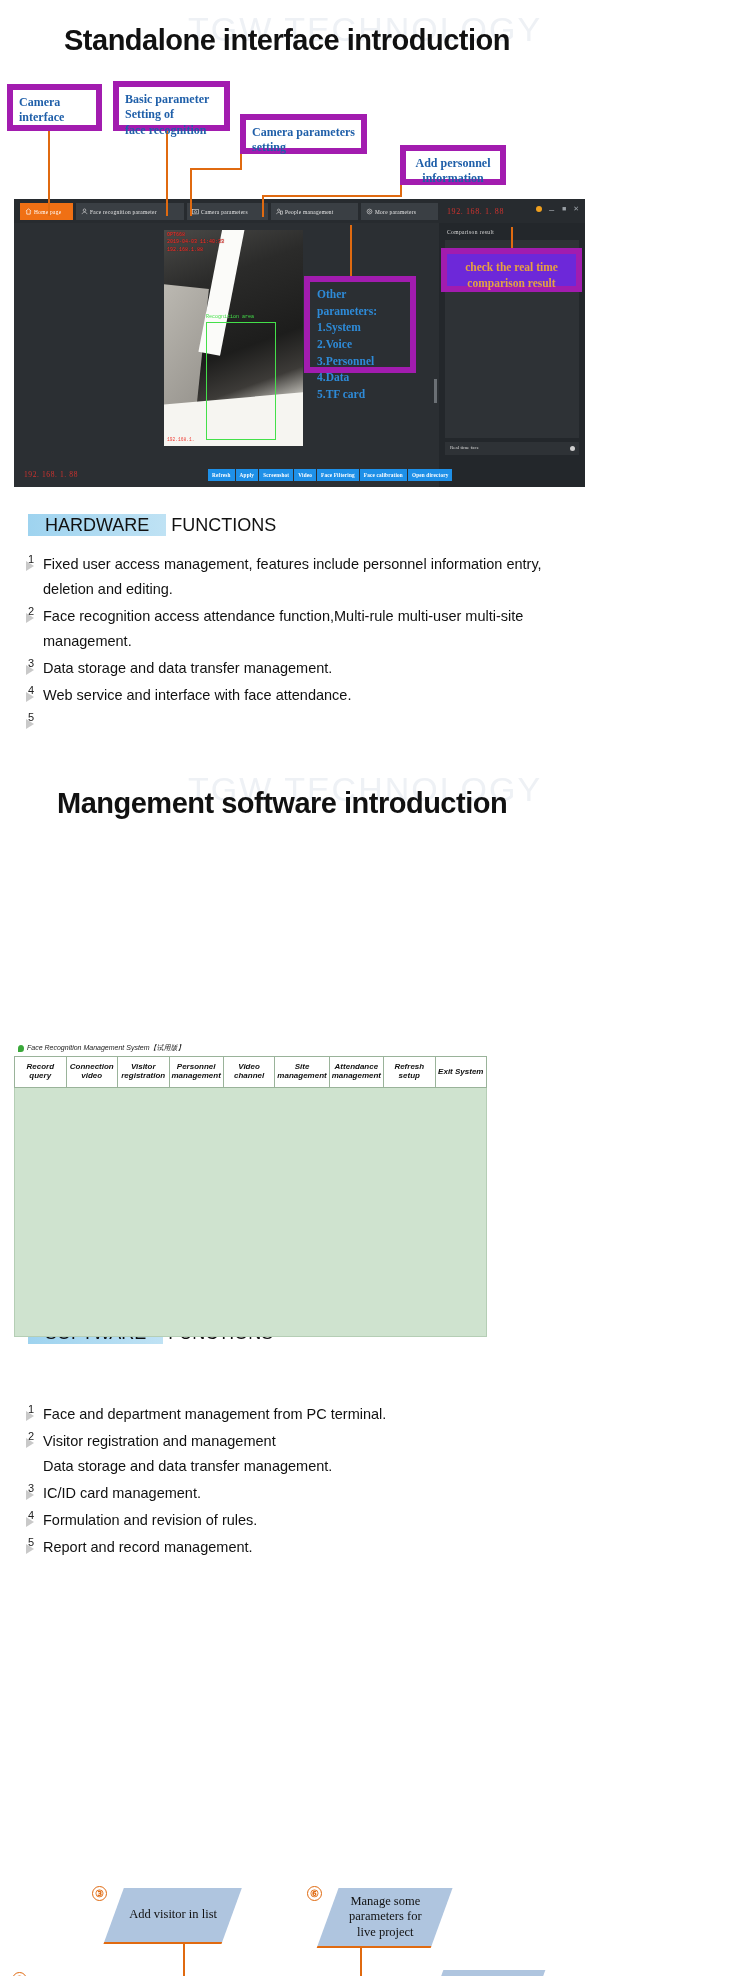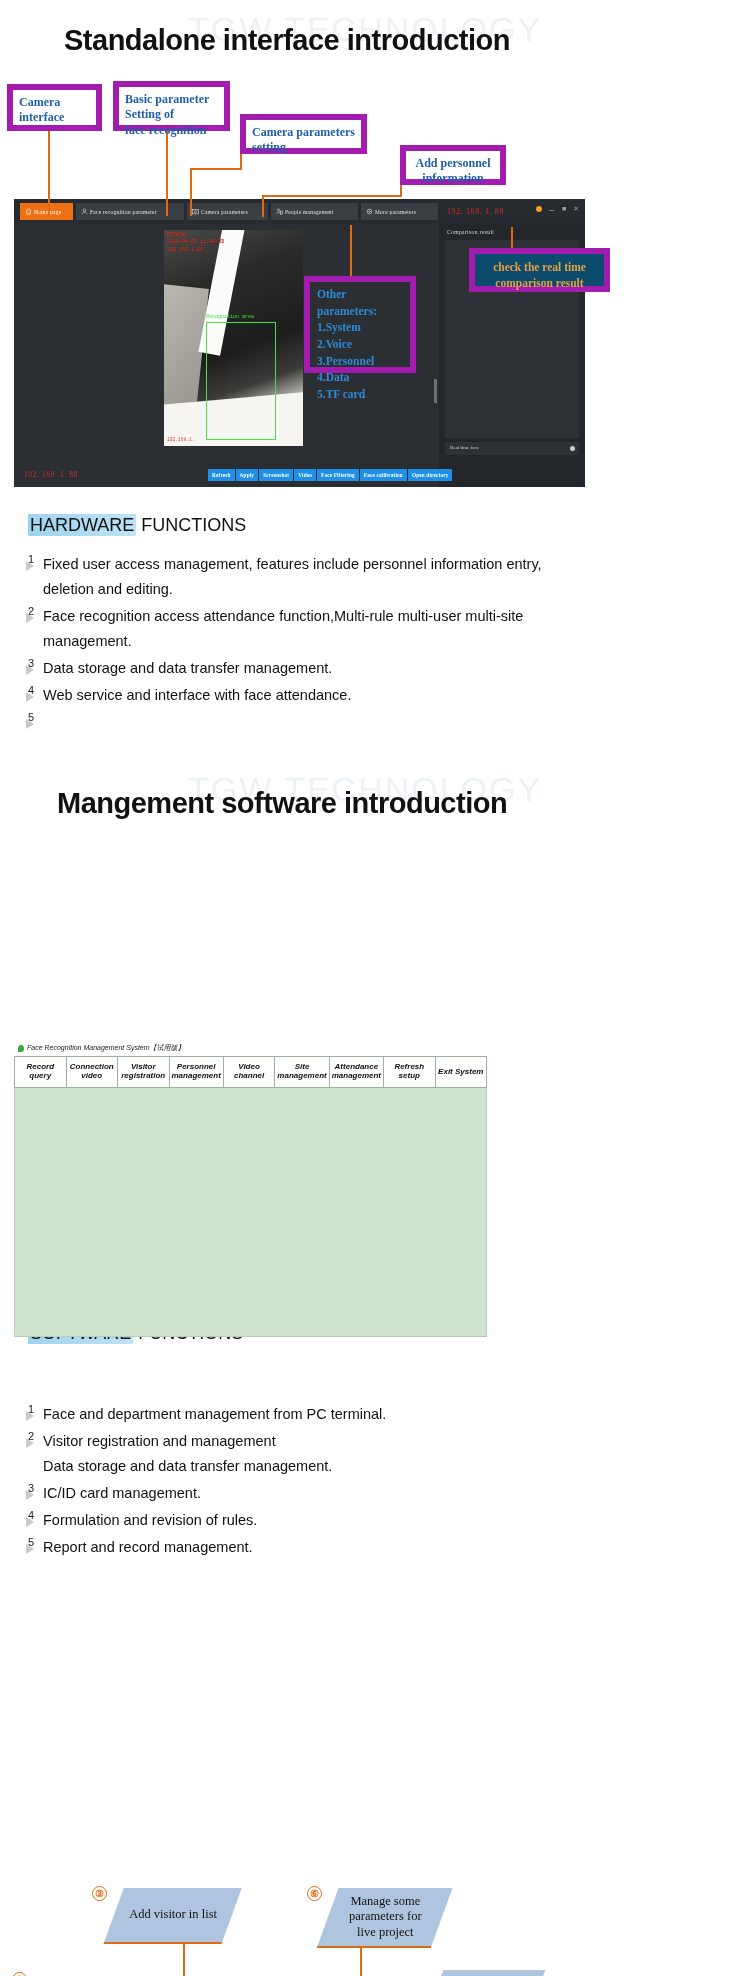--- a/index.html
+++ b/index.html
@@ -103,21 +103,21 @@
     display:flex; align-items:center; justify-content:center;
     padding:0 4px; margin-right:1px; white-space:nowrap; letter-spacing:.2px;
   }
   #scrollbar { position:absolute; right:148px; top:180px; width:3px; height:24px; background:#6b7075; }
 
   
   .fx-head {
     position:absolute; font-size:18px; color:#111; white-space:nowrap; z-index:3;
   }
   .fx-head .hl {
-    background:linear-gradient(to right,#9ed3ef,#bfe2f4); padding:1px 2px;
+    background:linear-gradient(to right,#9ed3ef,#bfe2f4); padding:1px 17px;
   }
   .fx-list { position:absolute; z-index:3; }
   .fx-item { position:relative; display:flex; align-items:flex-start; margin-bottom:2px; }
   .fx-num {
     position:relative; width:19px; flex:0 0 19px; font-size:11px; color:#222;
     text-align:left; padding-left:4px; padding-top:1px;
   }
   .fx-num::before {
     content:""; position:absolute; left:2px; top:9px; width:0;height:0;
     border-left:8px solid #c9c9c9; border-top:5px solid transparent; border-bottom:5px solid transparent;
@@ -294,21 +294,21 @@
 <div class="callout" style="left:304px; top:276px; width:112px; height:97px; background:#2b2f33; color:#2E8BD8; font-size:11.5px; line-height:1.45; padding:4px 7px;">
   <span style="white-space:pre-line;">Other parameters:
 1.System
 2.Voice
 3.Personnel
 4.Data
 5.TF card</span>
 </div>
 <div class="lead v" style="left:350px; top:225px; height:51px;"></div>
 
-<div class="callout ctr" style="left:441px; top:248px; width:141px; height:44px; background:#0c4a6e; color:#E8A040; font-size:11.5px; line-height:1.4;margin-left:28px;">
+<div class="callout ctr" style="left:441px; top:248px; width:141px; height:44px; background:#6d28d9; color:#E8A040; font-size:11.5px; line-height:1.4;">
   <span style="white-space:pre-line;">check the real time
 comparison result</span>
 </div>
 <div class="lead v" style="left:511px; top:227px; height:21px;"></div>
 
 <div class="fx-head" style="left:28px; top:515px;">
   <span class="hl">HARDWARE</span><span> FUNCTIONS</span>
 </div>
 
 <div class="fx-list" style="left:24px; top:552px; width:600px;">

